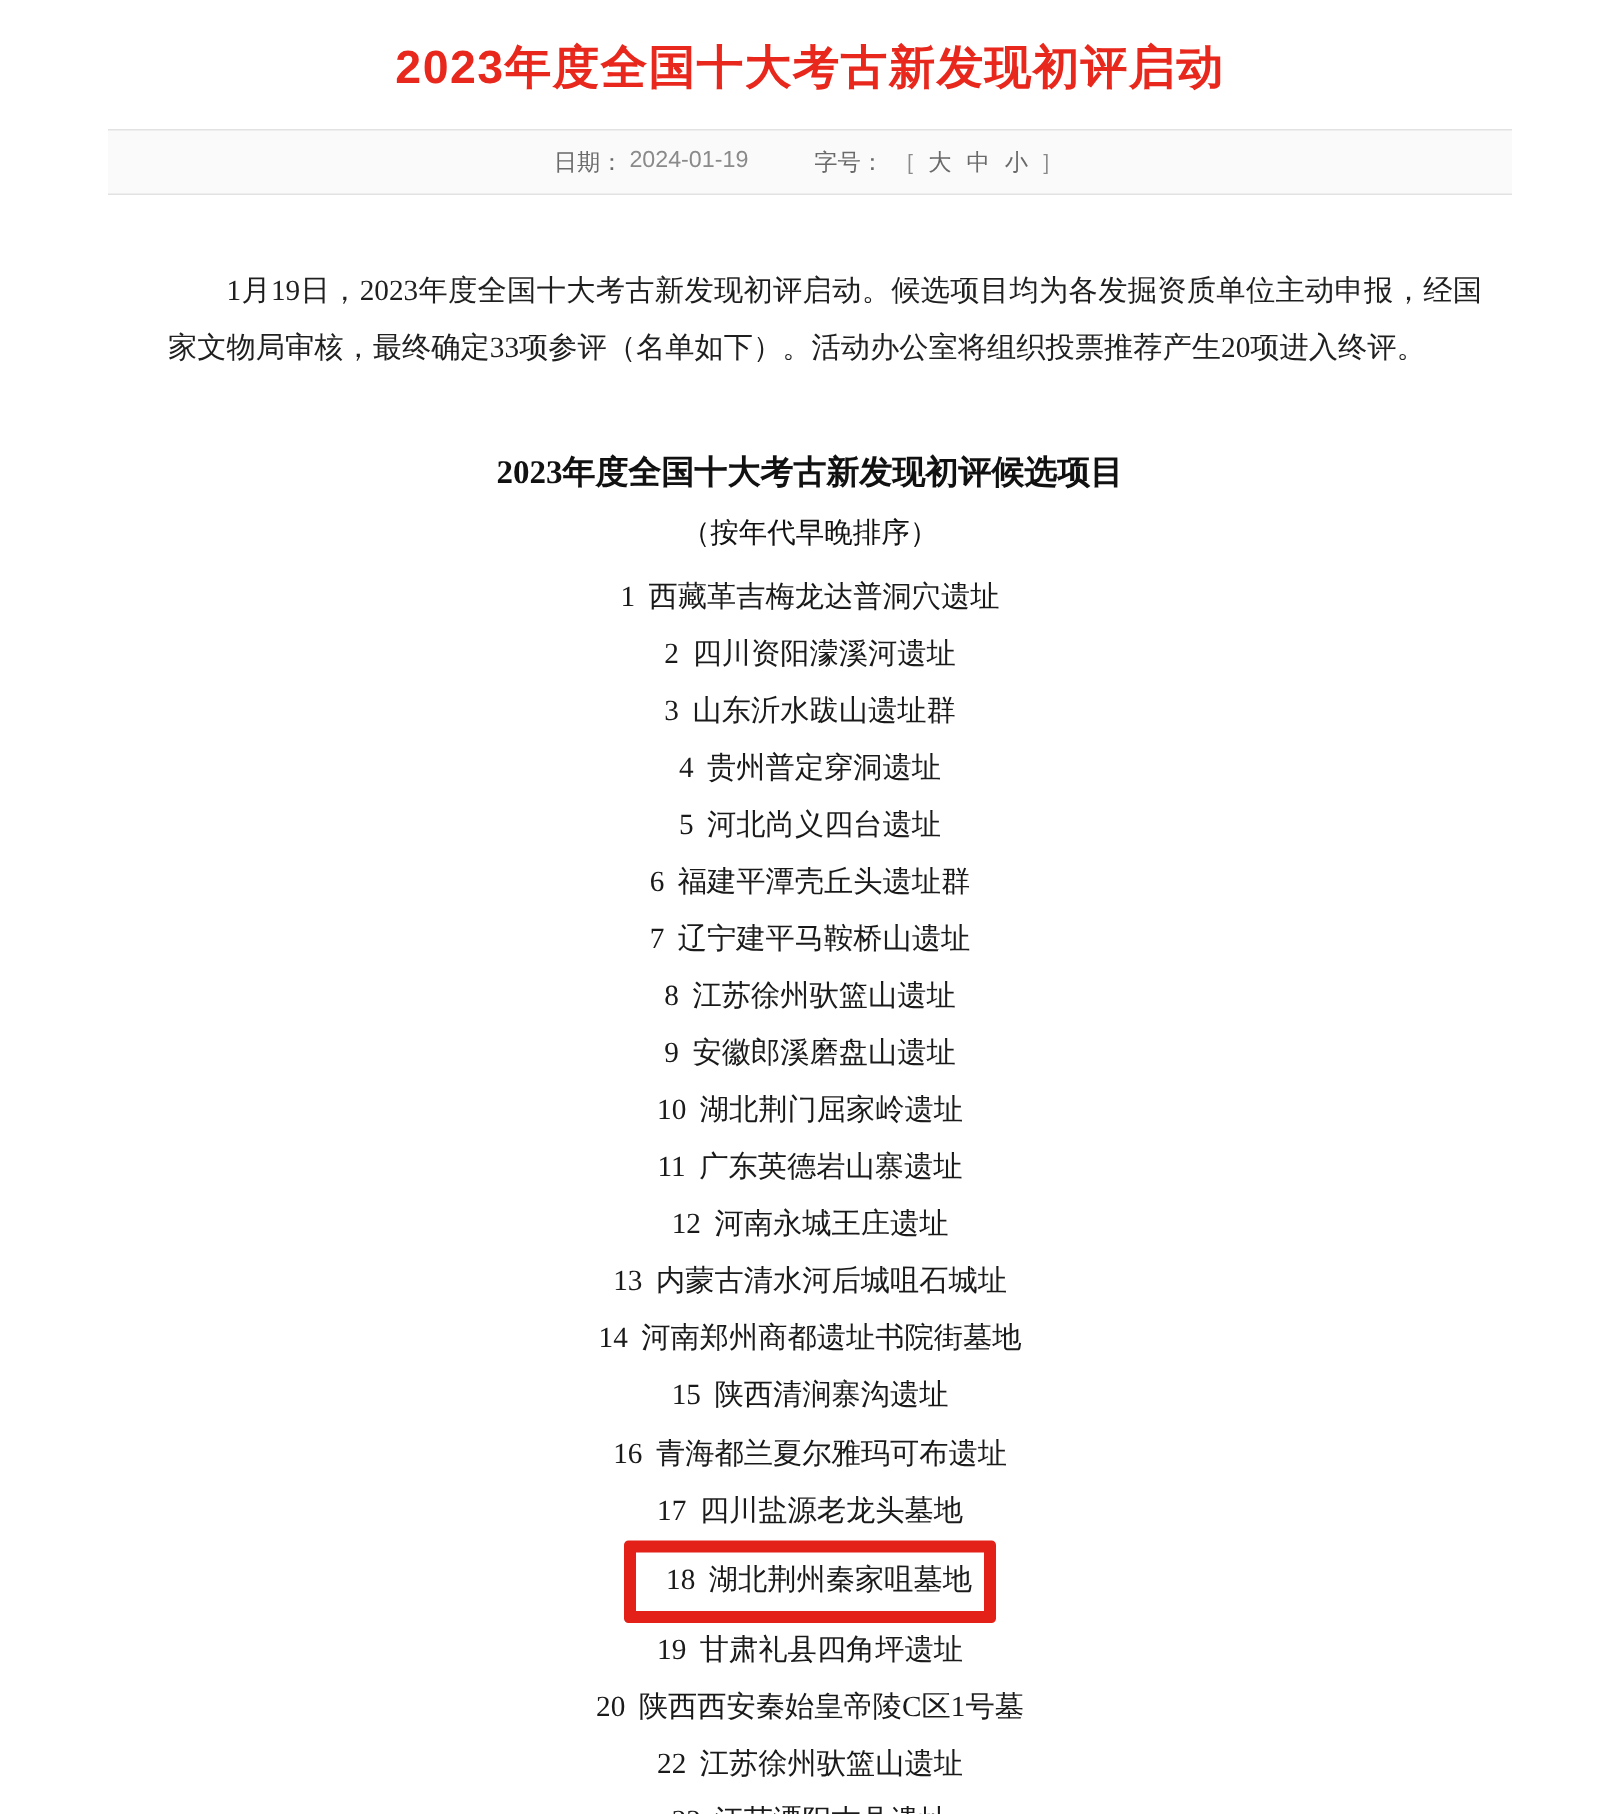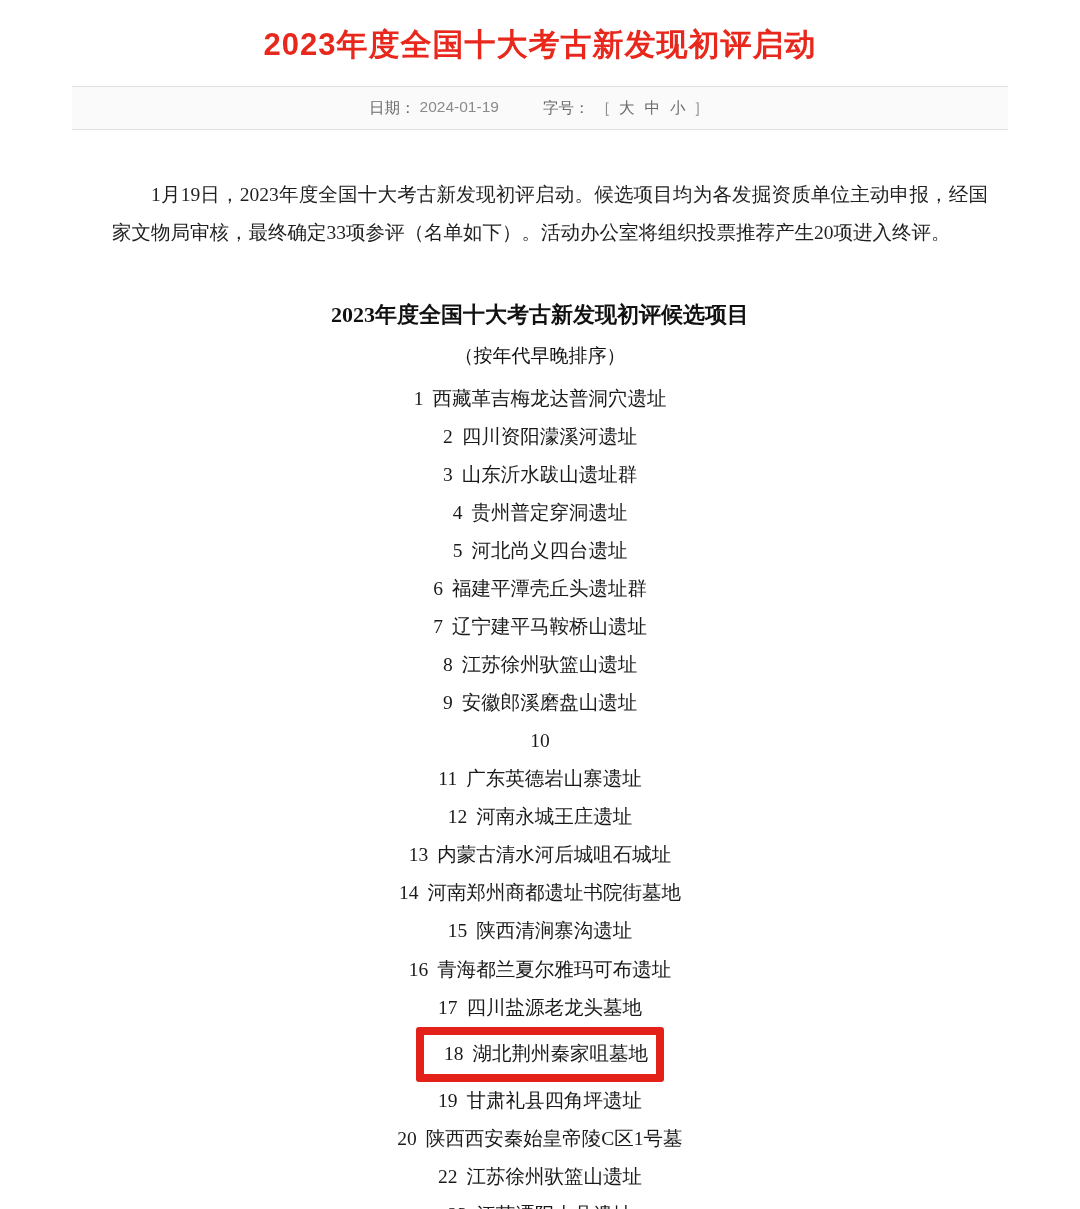--- a/index.html
+++ b/index.html
@@ -198,20 +198,21 @@
         </div>
         <div class="item-row">
           <span class="item-inner">
             <span class="item-num">9</span>
             <span class="item-name">安徽郎溪磨盘山遗址</span>
           </span>
         </div>
         <div class="item-row">
           <span class="item-inner">
             <span class="item-num">10</span>
+            <span class="item-name">湖北荆门屈家岭遗址</span>
           </span>
         </div>
         <div class="item-row">
           <span class="item-inner">
             <span class="item-num">11</span>
             <span class="item-name">广东英德岩山寨遗址</span>
           </span>
         </div>
         <div class="item-row">
           <span class="item-inner">

